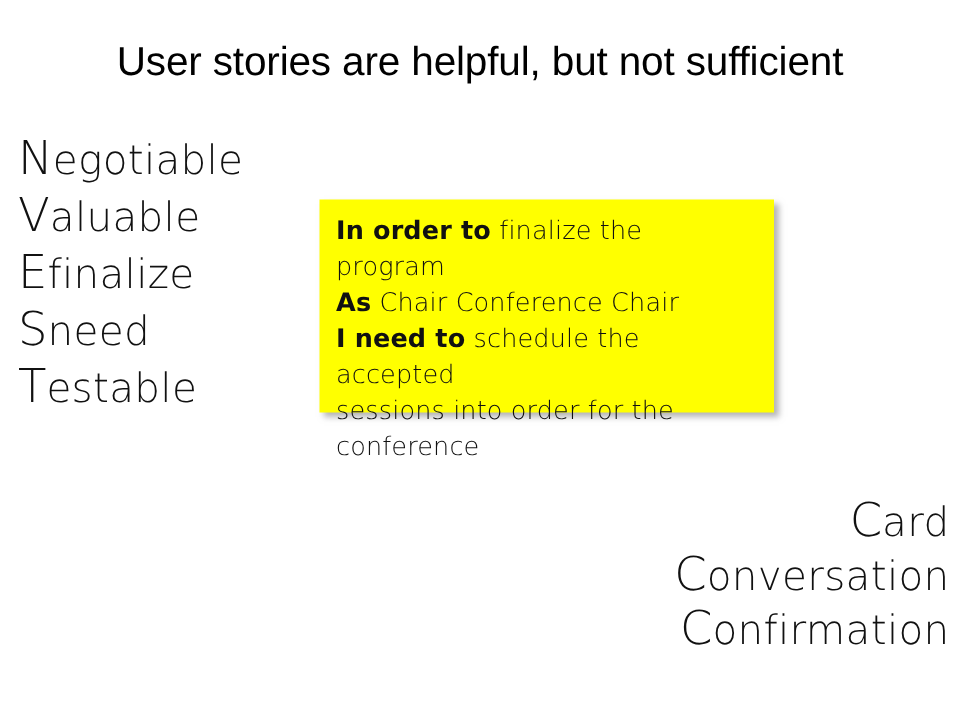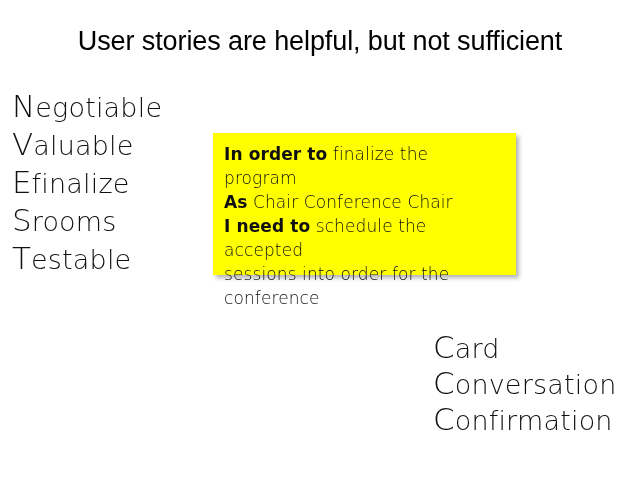--- a/index.html
+++ b/index.html
@@ -82,20 +82,21 @@
   #sticky-note .kw {
     font-weight: 700;
   }
 
   
   #ccc-list {
     position: absolute;
     left: 433px;
     top: 330px;
     width: 200px;
+    text-align: right;
   }
   #ccc-list .ccc-item {
     font-size: 27px;
     line-height: 35px;
     white-space: nowrap;
     letter-spacing: 0.2px;
   }
   #ccc-list .ccc-item .lead {
     font-size: 31px;
     letter-spacing: 0px;
@@ -105,21 +106,21 @@
 <body>
 
 <div id="slide">
 
   <div id="slide-title">User stories are helpful, but not sufficient</div>
 
   <div id="invest-list">
     <div class="invest-item hand"><span class="lead">N</span><span>egotiable</span></div>
     <div class="invest-item hand"><span class="lead">V</span><span>aluable</span></div>
     <div class="invest-item hand"><span class="lead">E</span><span>finalize</span></div>
-    <div class="invest-item hand"><span class="lead">S</span><span>rooms</span></div>
+    <div class="invest-item hand"><span class="lead">S</span><span>need</span></div>
     <div class="invest-item hand"><span class="lead">T</span><span>estable</span></div>
   </div>
 
   <div id="sticky-note">
     <div class="note-line hand"><span class="kw">In order to</span><span> finalize the</span></div>
     <div class="note-line hand"><span class="kw"></span><span>program</span></div>
     <div class="note-line hand"><span class="kw">As</span><span> Chair Conference Chair</span></div>
     <div class="note-line hand"><span class="kw">I need to</span><span> schedule the accepted</span></div>
     <div class="note-line hand"><span class="kw"></span><span>sessions into order for the</span></div>
     <div class="note-line hand"><span class="kw"></span><span>conference</span></div>

